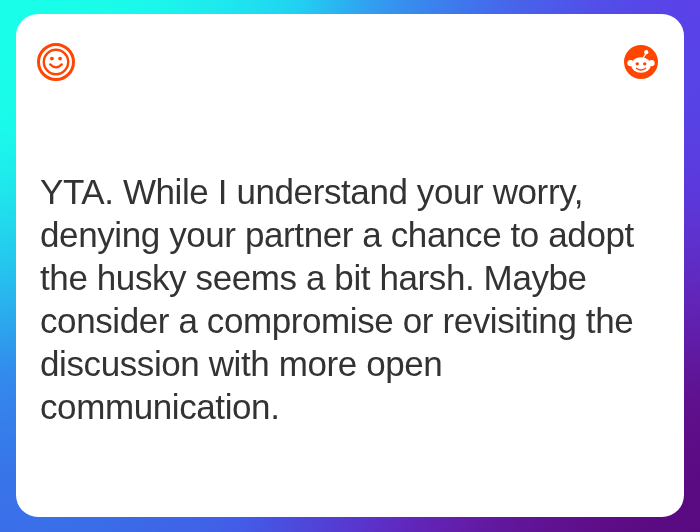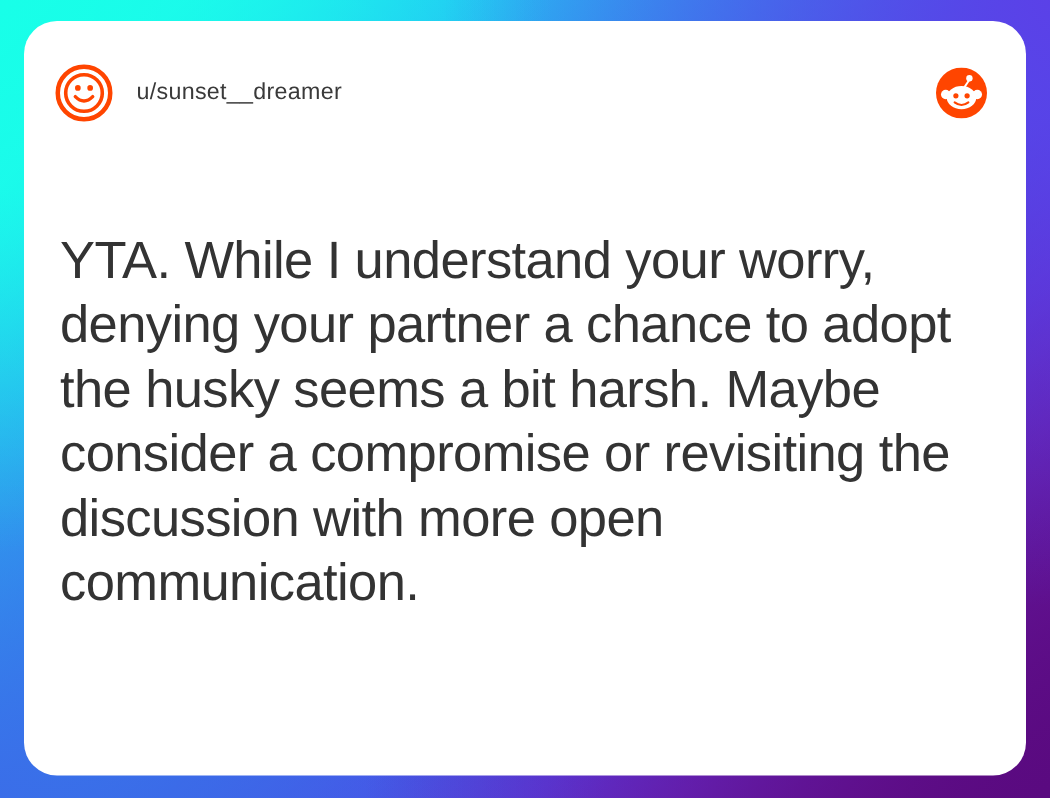--- a/index.html
+++ b/index.html
@@ -95,21 +95,21 @@
     width: 34px;
     height: 34px;
     flex: 0 0 34px;
     display: block;
   }
 
   
   .card-body {
     position: absolute;
     left: 24px;
-    top: 138px;
+    top: 156px;
     width: 600px;
   }
 
   .body-text {
     font-size: 35px;
     line-height: 43px;
     color: #333333;
     font-weight: 400;
     letter-spacing: -0.4px;
     white-space: pre-wrap;
@@ -128,21 +128,20 @@
       <span class="avatar">
         <svg viewBox="0 0 40 40" width="40" height="40" aria-hidden="true">
           <circle cx="20" cy="20" r="17.5" fill="none" stroke="#FF4500" stroke-width="3"></circle>
           <circle cx="20" cy="20" r="12.2" fill="none" stroke="#FF4500" stroke-width="2.4"></circle>
           <circle cx="15.9" cy="16.6" r="1.9" fill="#FF4500"></circle>
           <circle cx="24.1" cy="16.6" r="1.9" fill="#FF4500"></circle>
           <path d="M14.2 22.4 Q20 28.2 25.8 22.4" fill="none" stroke="#FF4500" stroke-width="2.3" stroke-linecap="round"></path>
         </svg>
       </span>
 
-      <span class="username">u/sunset__dreamer</span>
 
       <span class="spacer"></span>
 
       <span class="brand-logo">
         <svg viewBox="0 0 40 40" width="34" height="34" aria-hidden="true">
           <circle cx="20" cy="20" r="20" fill="#FF4500"></circle>
 
           <circle cx="26.2" cy="8.4" r="2.5" fill="#FFFFFF"></circle>
           <path d="M26.2 9.6 L22.2 15.6" stroke="#FFFFFF" stroke-width="1.5" stroke-linecap="round" fill="none"></path>
 

